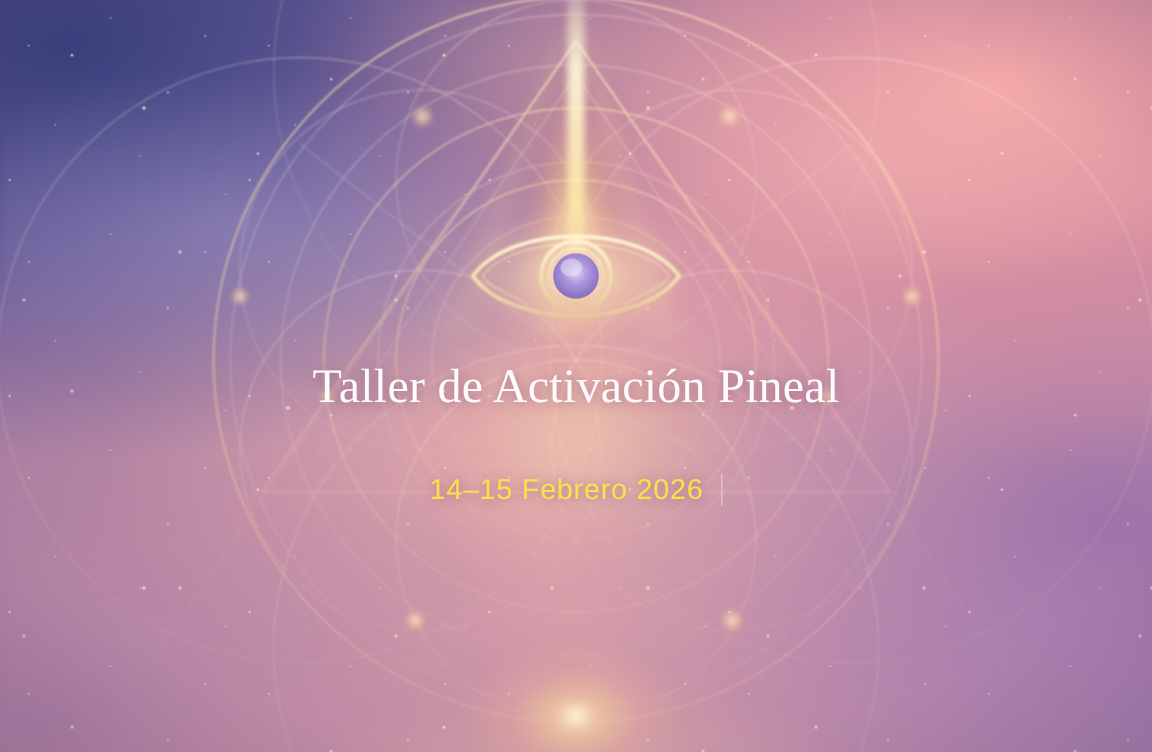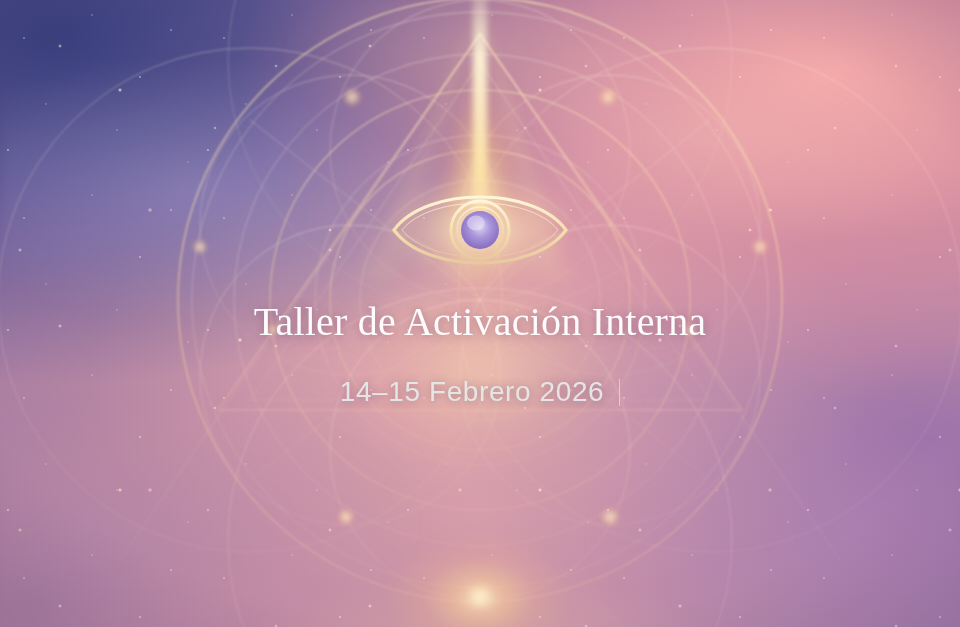--- a/index.html
+++ b/index.html
@@ -142,25 +142,25 @@
   #title{
     font-family:"Liberation Serif", serif;
     font-size:40px;line-height:1.30;
     color:#fdfbfb;
     letter-spacing:.2px;
     text-shadow:0 1px 10px rgba(120,70,110,.55), 0 0 26px rgba(255,225,200,.28);
     margin:0;font-weight:400;
   }
   #title .line{display:block;}
   #subtitle{
-    margin:30px 0 0 0;
+    margin:47px 0 0 0;
     font-family:"Liberation Sans", sans-serif;
     font-weight:300;
-    font-size:28px;line-height:1;
-    color:#e5e5e5;
+    font-size:24px;line-height:1;
+    color:#fde047;
     letter-spacing:.6px;
     text-shadow:0 1px 9px rgba(110,65,105,.50);
     display:flex;align-items:center;justify-content:center;gap:15px;
   }
   #subtitle .sep{
     display:inline-block;width:1px;height:27px;
     background:rgba(246,238,244,.55);
   }
 
   
@@ -297,21 +297,21 @@
         <circle cx="88" cy="46" r="23" stroke-width="1.6" opacity=".8"></circle>
       </g>
 
       <circle cx="88" cy="46" r="19" fill="url(#irisGrad)"></circle>
       <ellipse cx="84" cy="39" rx="9" ry="7.5" fill="#e8e0f8" opacity=".55"></ellipse>
     </svg>
   </div>
 
   <div id="text-block">
     <h1 id="title">
-      <span class="line">Taller de Activación Interna</span>
+      <span class="line">Taller de Activación Pineal</span>
     </h1>
     <div id="subtitle">
       <span>14–15 Febrero 2026</span>
       <span class="sep"></span>
     </div>
   </div>
 
   <div class="layer" id="haze"></div>
   <div class="layer" id="vignette"></div>
 </div>

